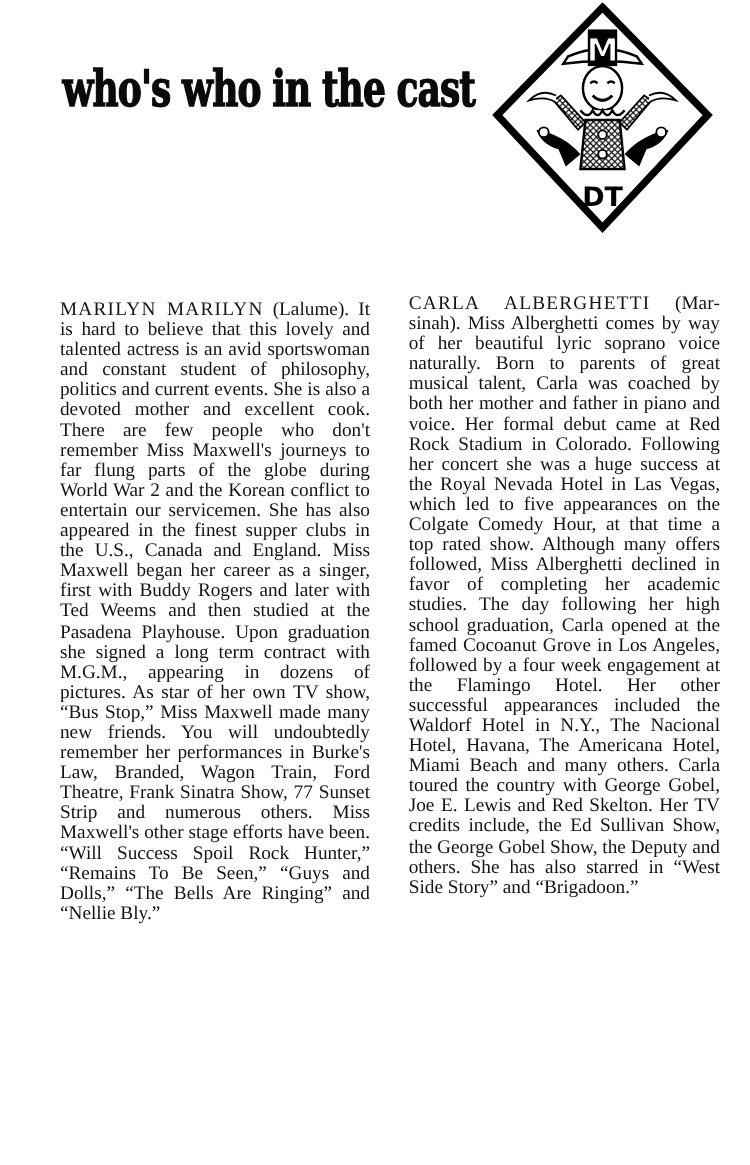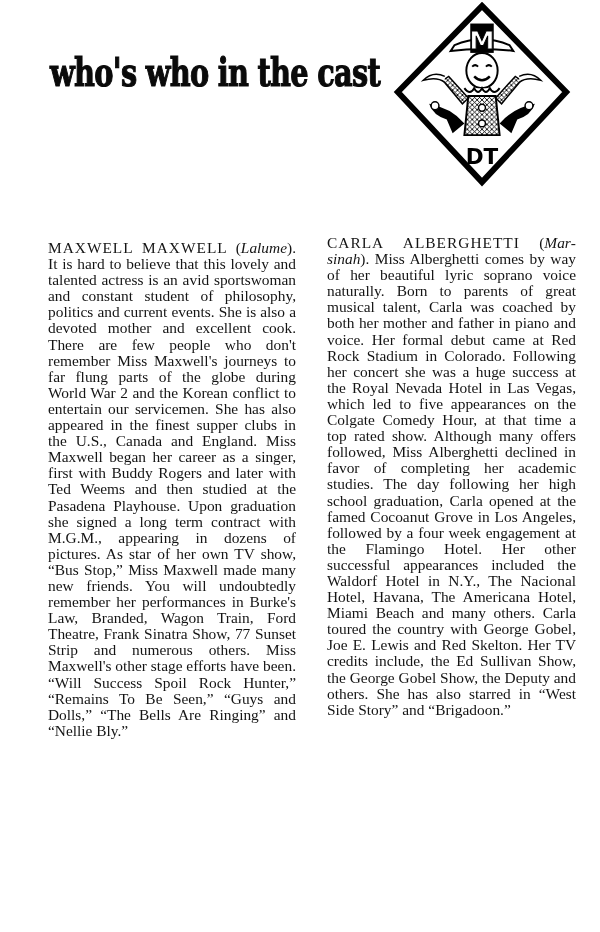--- a/index.html
+++ b/index.html
@@ -44,21 +44,21 @@
       line-height: 16.1px;
       text-align: justify;
       hyphens: manual;
       color: #141414;
     }
     .col-left { left: 48px; width: 248px; }
     .col-right { left: 327px; width: 249px; top: 235px; }
     .name {
       letter-spacing: 1px;
     }
-    .role { font-style: italic; }
+    .role { }
   </style>
 </head>
 <body>
 
 <div class="page-title">who's who in the cast</div>
 
 <svg class="logo" viewBox="0 0 180 190">
 
   <polygon points="90,4 176,92 90,184 4,92" fill="#ffffff" stroke="#000" stroke-width="6"></polygon>
 
@@ -90,21 +90,21 @@
 
   <path d="M72,124 Q58,108 36,104 Q40,116 54,120 L60,134 Z" fill="#000"></path>
   <circle cx="42" cy="106" r="4" fill="#fff" stroke="#000" stroke-width="1.5"></circle>
   <path d="M108,124 Q122,108 144,104 Q140,116 126,120 L120,134 Z" fill="#000"></path>
   <circle cx="138" cy="106" r="4" fill="#fff" stroke="#000" stroke-width="1.5"></circle>
 
   <text x="90" y="166" text-anchor="middle" font-family="DejaVu Sans, sans-serif" font-weight="bold" font-size="22" fill="#000">DT</text>
 </svg>
 
 <div class="column col-left">
-  <span class="name">MAXWELL MAXWELL</span>
+  <span class="name">MARILYN MARILYN</span>
   <span>(</span><span class="role">Lalume</span><span>).</span>
   <span>It is hard to believe that this lovely and talented actress is an avid sports­woman and constant student of phi­losophy, politics and current events. She is also a devoted mother and excellent cook. There are few people who don't remember Miss Maxwell's journeys to far flung parts of the globe during World War 2 and the Korean conflict to entertain our ser­vicemen. She has also appeared in the finest supper clubs in the U.S., Canada and England. Miss Maxwell began her career as a singer, first with Buddy Rogers and later with Ted Weems and then studied at the Pasadena Playhouse. Upon gradua­tion she signed a long term contract with M.G.M., appearing in dozens of pictures. As star of her own TV show, “Bus Stop,” Miss Maxwell made many new friends. You will undoubtedly remember her perfor­mances in Burke's Law, Branded, Wagon Train, Ford Theatre, Frank Sinatra Show, 77 Sunset Strip and numerous others. Miss Maxwell's other stage efforts have been. “Will Success Spoil Rock Hunter,” “Re­mains To Be Seen,” “Guys and Dolls,” “The Bells Are Ringing” and “Nellie Bly.”</span>
 </div>
 
 <div class="column col-right">
   <span class="name">CARLA ALBERGHETTI</span>
   <span>(</span><span class="role">Mar­sinah</span><span>).</span>
   <span>Miss Alberghetti comes by way of her beautiful lyric soprano voice naturally. Born to parents of great musical talent, Carla was coached by both her mother and father in piano and voice. Her for­mal debut came at Red Rock Sta­dium in Colorado. Following her concert she was a huge success at the Royal Nevada Hotel in Las Vegas, which led to five appearances on the Colgate Comedy Hour, at that time a top rated show. Although many offers followed, Miss Alberghetti declined in favor of completing her academic studies. The day following her high school graduation, Carla opened at the famed Cocoanut Grove in Los Angeles, followed by a four week engagement at the Fla­mingo Hotel. Her other successful appearances included the Waldorf Hotel in N.Y., The Nacional Hotel, Havana, The Americana Hotel, Mia­mi Beach and many others. Carla toured the country with George Go­bel, Joe E. Lewis and Red Skelton. Her TV credits include, the Ed Sul­livan Show, the George Gobel Show, the Deputy and others. She has also starred in “West Side Story” and “Brigadoon.”</span>
 </div>
 

